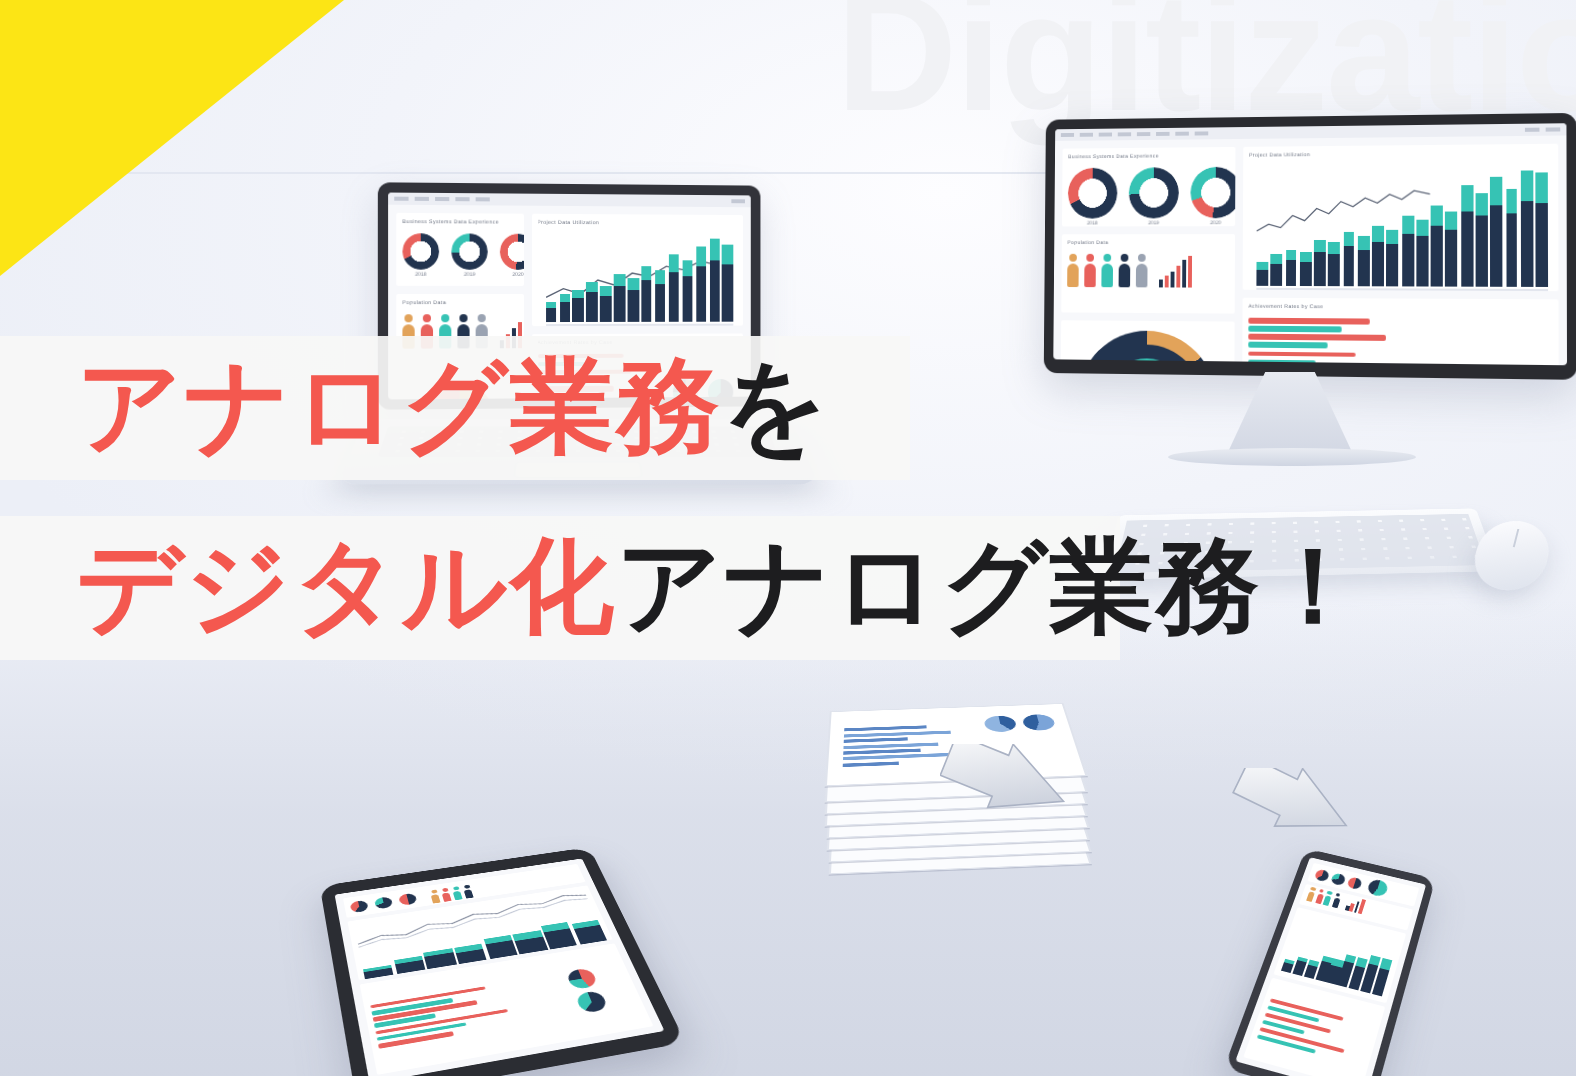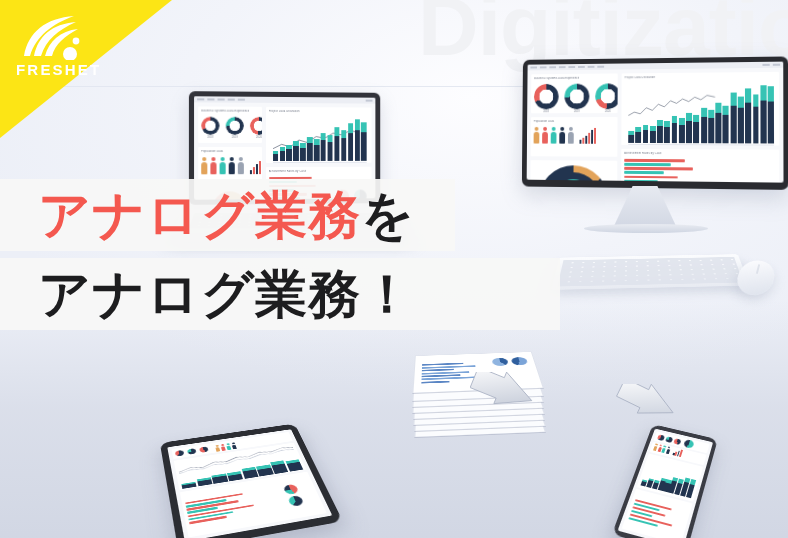--- a/index.html
+++ b/index.html
@@ -232,21 +232,21 @@
     display:flex; align-items:center;
     padding-left:38px;
     white-space:nowrap;
     font-family:"Liberation Sans","DejaVu Sans",sans-serif;
   }
   .band.h{
     background:rgba(247,247,246,.93);
     font-size:52px; font-weight:700; line-height:1;
     letter-spacing:1px;
   }
-  #band1{ left:0; top:168px; width:455px; height:72px;margin-top:11px; }
+  #band1{ left:0; top:168px; width:455px; height:72px; }
   #band2{ left:0; top:258px; width:560px; height:72px; }
   .accent{ color:#F4584F; }
   .dark{ color:#1d1d1f; }
 
   #band3{
     left:85px; top:355px; width:575px; height:128px;
     background:rgba(104,112,124,.80);
     z-index:24;
     display:flex; flex-direction:column; justify-content:center;
     padding-left:22px;
@@ -864,33 +864,24 @@
         </div>
       </div>
     </div>
   </div>
 
   <div class="band h" id="band1">
     <span class="accent">アナログ業務</span>
       <span class="dark">を</span>
   </div>
   <div class="band h" id="band2">
+    <span class="accent">デジタル化</span>
       <span class="dark">アナログ業務！</span>
   </div>
 
   <div id="band3">
     <div class="sub">重要なポイントや</div>
     <div class="sub">よくある失敗についても解説</div>
   </div>
 
   <div class="corner"></div>
-  <div class="logo">
-    <svg width="74" height="46" viewBox="0 0 74 46">
-      <path d="M8 42 C12 18, 30 4, 58 2 C36 10, 20 22, 14 42 Z" fill="#ffffff"></path>
-      <path d="M18 42 C22 22, 36 10, 60 8 C42 16, 30 26, 25 42 Z" fill="#ffffff"></path>
-      <path d="M29 42 C33 27, 44 17, 62 15 C49 22, 39 30, 36 42 Z" fill="#ffffff"></path>
-      <circle cx="54" cy="40" r="7" fill="#ffffff"></circle>
-      <circle cx="60" cy="27" r="3.4" fill="#ffffff"></circle>
-    </svg>
-    <div class="logo-word">FRESHET</div>
-  </div>
 
 </div>
 
 </body></html>

